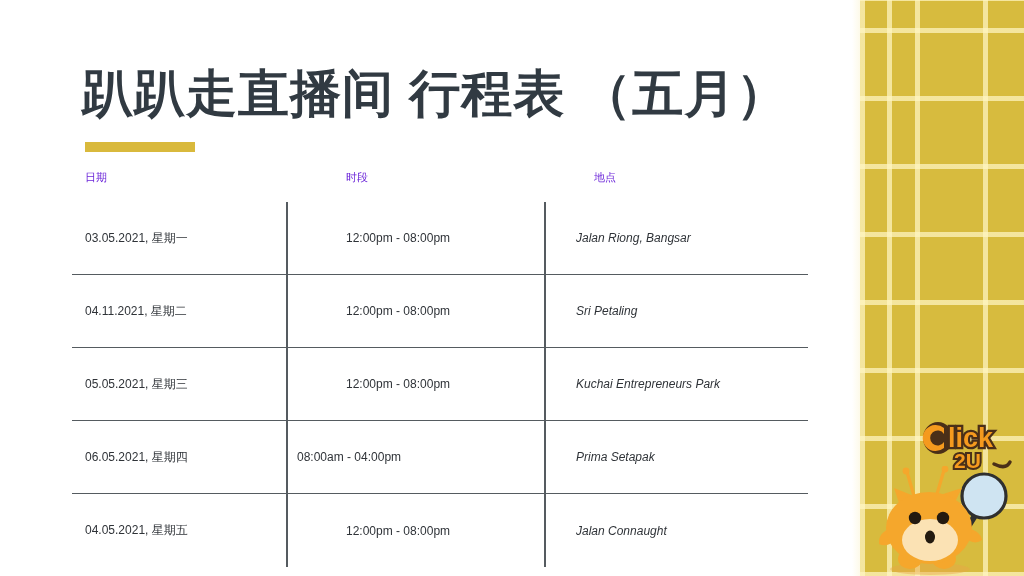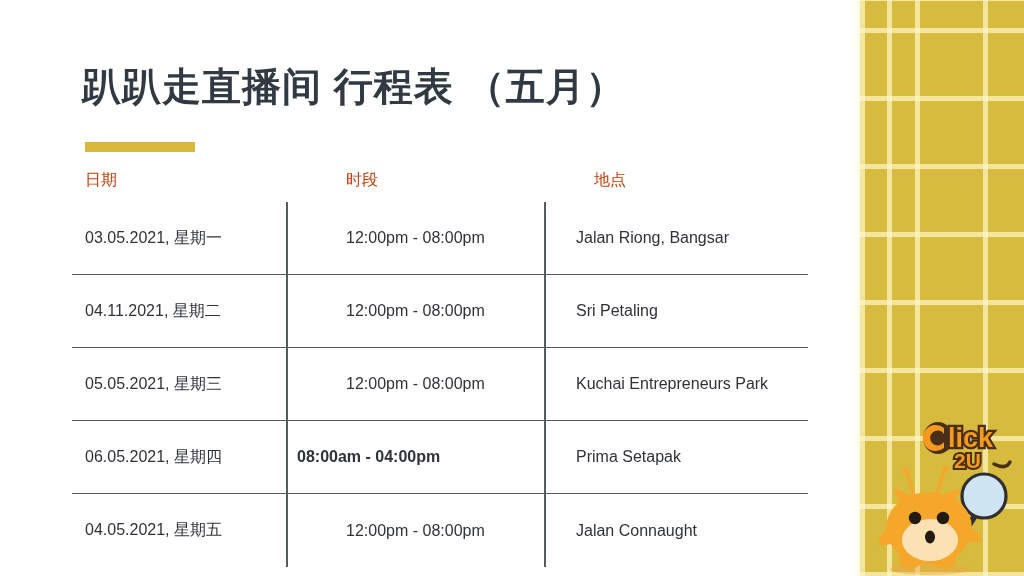--- a/index.html
+++ b/index.html
@@ -38,21 +38,21 @@
     width: 9px;
     height: 576px;
     background: linear-gradient(to right, rgba(255,253,240,0) 0%, rgba(253,248,226,0.85) 100%);
   }
 
   
   #page-title {
     position: absolute;
     left: 82px;
     top: 60px;
-    font-size: 39px;
+    font-size: 51px;
     font-weight: bold;
     color: #313a42;
     letter-spacing: 1px;
     white-space: nowrap;
   }
   #title-accent-bar {
     position: absolute;
     left: 85px;
     top: 142px;
     width: 110px;
@@ -66,22 +66,22 @@
     left: 72px;
     top: 166px;
     width: 736px;
   }
   .table-header-row {
     display: flex;
     height: 36px;
     align-items: flex-start;
   }
   .th {
-    color: #c2410c;
-    font-size: 16px;
+    color: #6d28d9;
+    font-size: 11px;
     font-weight: normal;
     padding-top: 4px;
   }
   .col-date   { width: 214px; padding-left: 13px; box-sizing: border-box; }
   .col-time   { width: 258px; padding-left: 60px; box-sizing: border-box; font-family: Liberation Mono, monospace; }
   .col-place  { width: 264px; padding-left: 50px; box-sizing: border-box; font-family: Liberation Serif, serif; }
 
   #table-body {
     position: relative;
     border-top: none;
@@ -90,28 +90,28 @@
     display: flex;
     align-items: center;
     height: 73px;
     border-bottom: 1.6px solid #555b60;
     box-sizing: border-box;
   }
   .table-row:last-child {
     border-bottom: none;
   }
   .cell {
-    font-size: 16px;
+    font-size: 12px;
     color: #2f3338;
     box-sizing: border-box;
   }
   .cell-date  { width: 214px; padding-left: 13px; }
   .cell-time  { width: 240px; padding-left: 60px; }
-  .cell-place { width: 264px; padding-left: 50px; }
-  .cell.is-bold { font-weight: bold; padding-left: 11px; }
+  .cell-place { width: 264px; padding-left: 50px; font-style: italic; }
+  .cell.is-bold { font-weight: normal; padding-left: 11px; }
 
   
   .v-divider {
     position: absolute;
     top: 0;
     width: 1.6px;
     background: #555b60;
   }
   #v-divider-1 { left: 214px; }
   #v-divider-2 { left: 472px; }

